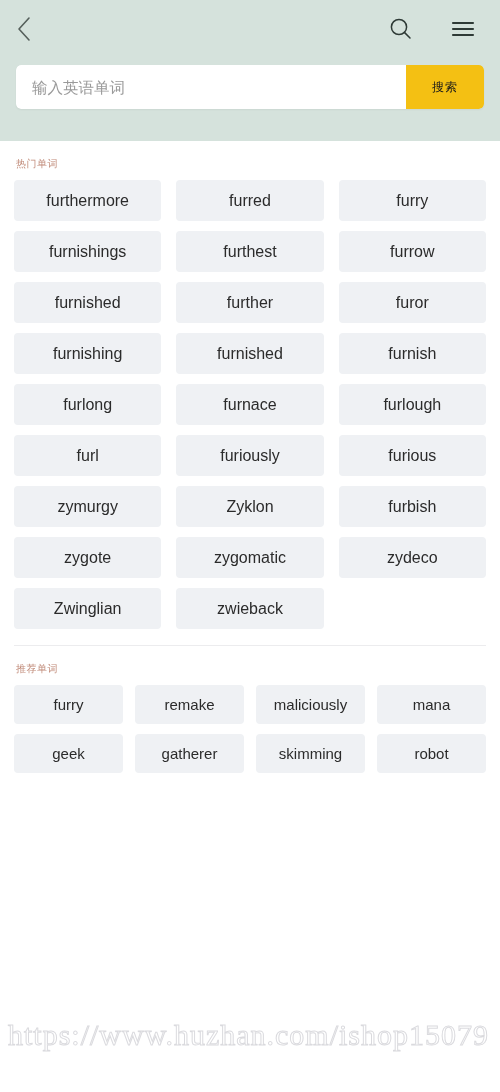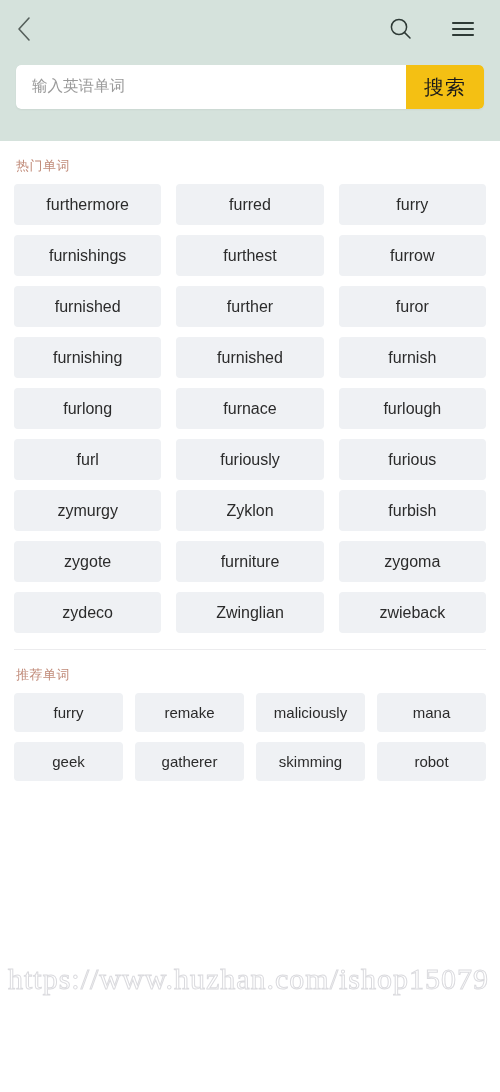--- a/index.html
+++ b/index.html
@@ -65,53 +65,53 @@
     border-radius: 5px;
     overflow: hidden;
     box-shadow: 0 1px 2px rgba(0,0,0,0.05);
   }
 
   .search-input {
     flex: 1 1 auto;
     border: none;
     outline: none;
     background: #ffffff;
-    font-size: 12px;
+    font-size: 18px;
     font-family: "Liberation Sans", "DejaVu Sans", sans-serif;
     color: #333333;
     padding: 0 16px;
     border-radius: 5px 0 0 5px;
   }
   .search-input::placeholder {
     color: #9a9a9a;
     font-size: 15.5px;
   }
 
   .search-submit {
     flex: 0 0 78px;
     background: #f4c013;
     border: none;
     outline: none;
     color: #1a1a1a;
-    font-size: 20px;
+    font-size: 12px;
     font-family: "Liberation Sans", "DejaVu Sans", sans-serif;
     cursor: pointer;
     border-radius: 0 5px 5px 0;
     letter-spacing: 1px;
   }
 
   
   .content {
     background: #ffffff;
     padding: 0 14px;
     position: relative;
   }
 
   .section-title {
-    font-size: 13px;
+    font-size: 10px;
     color: #c08a78;
     padding: 16px 2px 9px 2px;
     letter-spacing: 0.5px;
   }
 
   .word-grid-2 {
     display: grid;
     grid-template-columns: 1fr 1fr 1fr;
     column-gap: 15px;
     row-gap: 10px;
@@ -155,21 +155,21 @@
     cursor: pointer;
     user-select: none;
     overflow: hidden;
     white-space: nowrap;
   }
 
   
   .watermark {
     position: absolute;
     left: 8px;
-    top: 962px;
+    top: 1018px;
     width: 490px;
     font-family: "Liberation Serif", "DejaVu Serif", serif;
     font-size: 30px;
     letter-spacing: 1px;
     color: transparent;
     -webkit-text-stroke: 1px #d9d9dd;
     white-space: nowrap;
     pointer-events: none;
     z-index: 5;
     opacity: 0.95;
@@ -241,22 +241,21 @@
       <div class="word-pill">furlong</div>
       <div class="word-pill">furnace</div>
       <div class="word-pill">furlough</div>
       <div class="word-pill">furl</div>
       <div class="word-pill">furiously</div>
       <div class="word-pill">furious</div>
       <div class="word-pill">zymurgy</div>
       <div class="word-pill">Zyklon</div>
       <div class="word-pill">furbish</div>
       <div class="word-pill">zygote</div>
-      <div class="word-pill">furniture</div>
-      <div class="word-pill">zygoma</div>
+      <div class="word-pill">zygomatic</div>
       <div class="word-pill">zydeco</div>
       <div class="word-pill">Zwinglian</div>
       <div class="word-pill">zwieback</div>
     </div>
 
   <div class="divider"></div>
 
   <div class="section-title">推荐单词</div>
 
   <div class="word-grid-4" id="recommended-words-grid">

